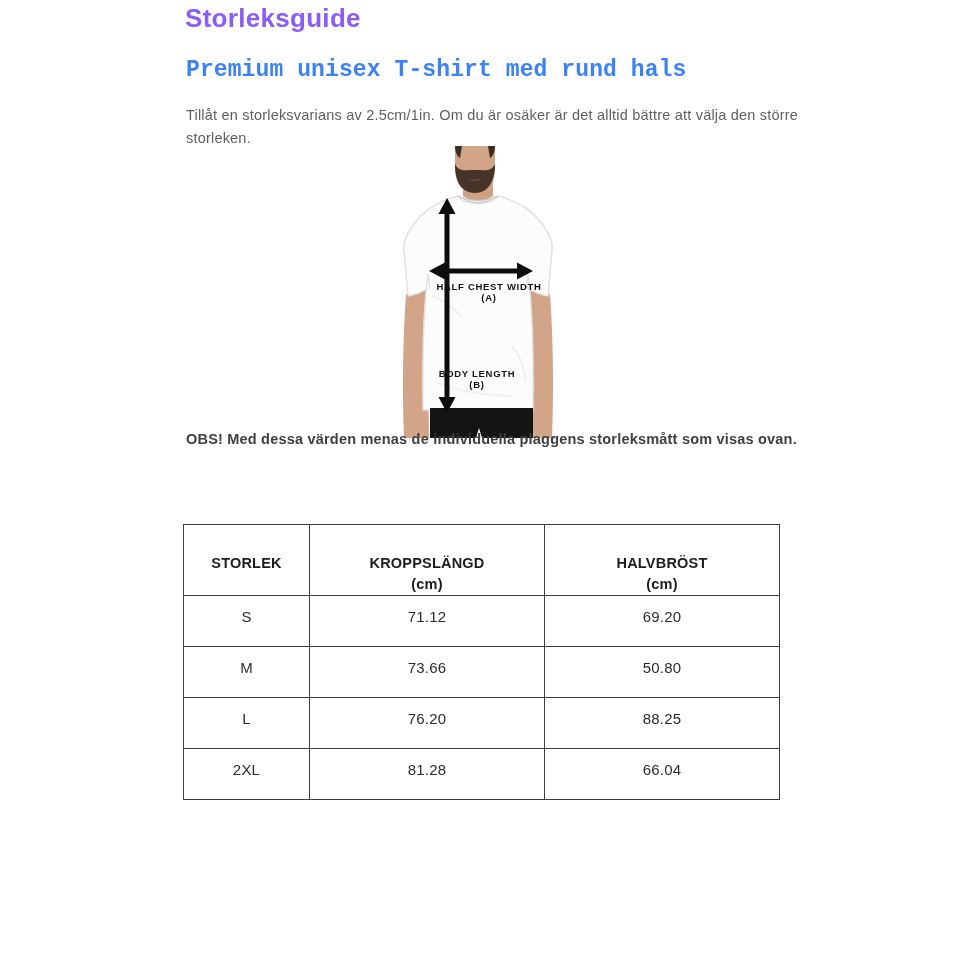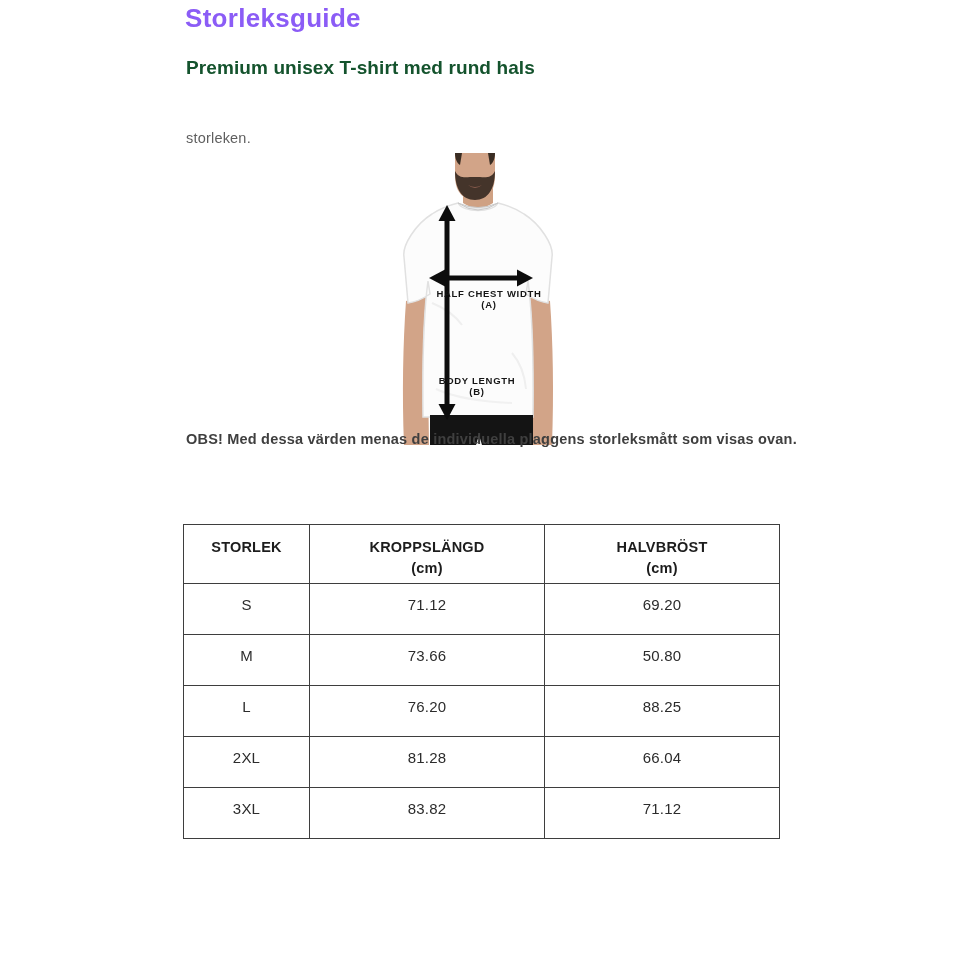--- a/index.html
+++ b/index.html
@@ -10,30 +10,31 @@
     position: relative;
     overflow: hidden;
   }
   .page-title {
     position: absolute; left: 185px; top: 3px;
     font-size: 26px; font-weight: 700; color: #8b5cf6;
     letter-spacing: 0.3px;
   }
   .product-subtitle {
     position: absolute; left: 186px; top: 57px;
-    font-size: 19px; font-weight: 700; color: #14532d;
+    font-size: 23px; font-weight: 700; color: #3b82f6;
     letter-spacing: 0.1px;
+    font-family: Liberation Mono, monospace;
   }
   .intro {
     position: absolute; left: 186px; top: 104px;
     width: 620px; font-size: 14.5px; color: #5f5f5f;
     line-height: 23px; letter-spacing: 0.2px;
   }
   .figure-wrap {
-    position: absolute; left: 392px; top: 153px;
+    position: absolute; left: 392px; top: 146px;
     width: 220px; height: 292px;
   }
   .note {
     position: absolute; left: 186px; top: 431px;
     font-size: 14.5px; font-weight: 700; color: #3f3f3f;
     letter-spacing: 0.2px;
   }
   table.size-table {
     position: absolute; left: 183px; top: 524px;
     width: 596px;
@@ -43,21 +44,21 @@
   .size-table col.c-size   { width: 126px; }
   .size-table col.c-length { width: 235px; }
   .size-table col.c-chest  { width: 235px; }
   .size-table th, .size-table td {
     border: 1.5px solid #3e3e3e;
     text-align: center;
     vertical-align: top;
   }
   .size-table th {
     height: 59px;
-    padding-top: 12px;
+    padding-top: 28px;
     font-size: 14.5px; font-weight: 700; color: #1d1d1d;
     line-height: 21px; letter-spacing: 0.2px;
   }
   .size-table td {
     height: 51px;
     padding-top: 12px;
     font-size: 15px; font-weight: 400; color: #2c2c2c;
     letter-spacing: 0.2px;
   }
   svg text.measure-label {
@@ -66,21 +67,21 @@
     letter-spacing: 0.7px;
   }
 </style>
 </head>
 <body>
 
 <h1 class="page-title">Storleksguide</h1>
 
 <h2 class="product-subtitle">Premium unisex T-shirt med rund hals</h2>
 
-<p class="intro"><br>
+<p class="intro"><span>Tillåt en storleksvarians av 2.5cm/1in. Om du är osäker är det alltid bättre att välja den större</span><br>
 <span>storleken.</span></p>
 
 <div class="figure-wrap">
   <svg width="220" height="292" viewBox="0 0 220 292">
 
     <path d="M14,148 L36,142 C36,190 36,240 37,292 L12,292 C10,240 11,190 14,148 Z" fill="#d2a488"></path>
 
     <path d="M158,148 L136,142 C136,190 136,240 135,292 L160,292 C162,240 161,190 158,148 Z" fill="#d2a488"></path>
 
     <path d="M71,26 L71,50 Q86,60 101,50 L101,26 Z" fill="#cfa183"></path>
@@ -174,19 +175,14 @@
     <tr>
       <td>L</td>
       <td>76.20</td>
       <td>88.25</td>
     </tr>
     <tr>
       <td>2XL</td>
       <td>81.28</td>
       <td>66.04</td>
     </tr>
-    <tr>
-      <td>3XL</td>
-      <td>83.82</td>
-      <td>71.12</td>
-    </tr>
   </tbody>
 </table>
 
 </body></html>

